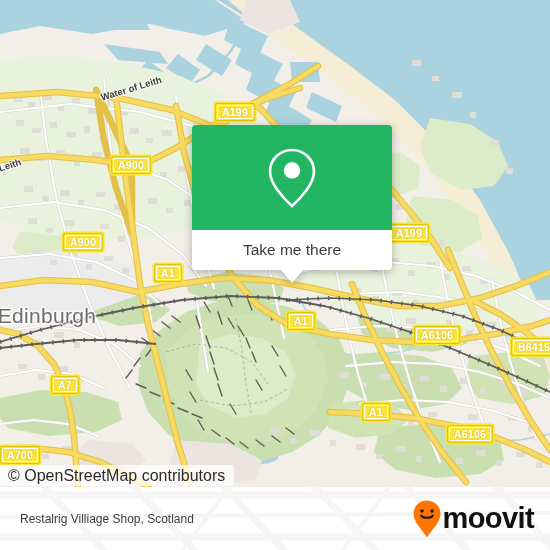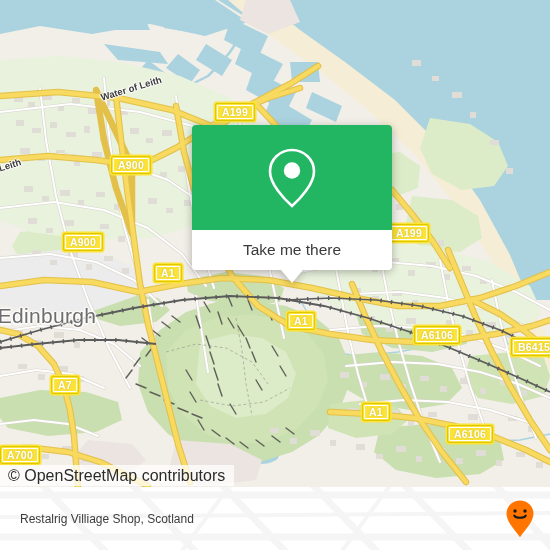--- a/index.html
+++ b/index.html
@@ -578,16 +578,17 @@
 
     <div id="place-title">Restalrig Villiage Shop, Scotland</div>
 
     <div id="brand">
       <svg width="28" height="38" viewBox="0 0 28 38">
         <path d="M14 0.5 C6.5 0.5 0.5 6.4 0.5 13.6 C0.5 22.4 10 31 14 37.3 C18 31 27.5 22.4 27.5 13.6 C27.5 6.4 21.5 0.5 14 0.5 Z" fill="#ff7500"></path>
         <circle cx="9" cy="11" r="1.7" fill="#1a1a1a"></circle>
         <circle cx="19" cy="11" r="1.7" fill="#1a1a1a"></circle>
         <path d="M8.2 15.6 C10.2 18.6 17.8 18.6 19.8 15.6" fill="none" stroke="#1a1a1a" stroke-width="2" stroke-linecap="round"></path>
       </svg>
+      <span id="brand-text" style="color: rgb(17, 17, 17);">moovit</span>
     </div>
   </div>
 
 </div>
 
 </body></html>

